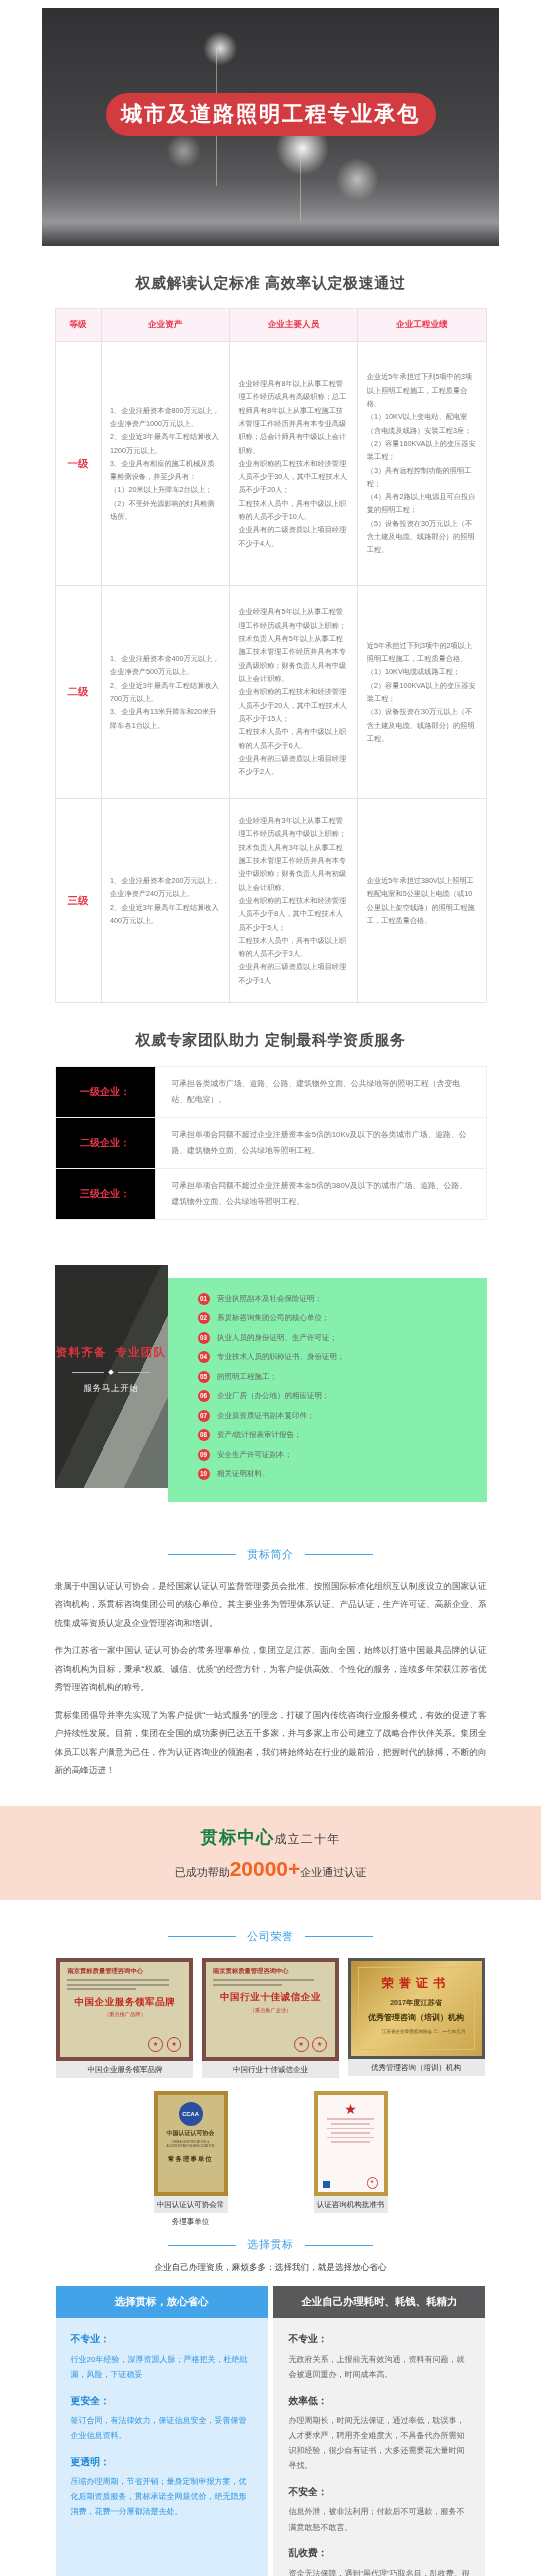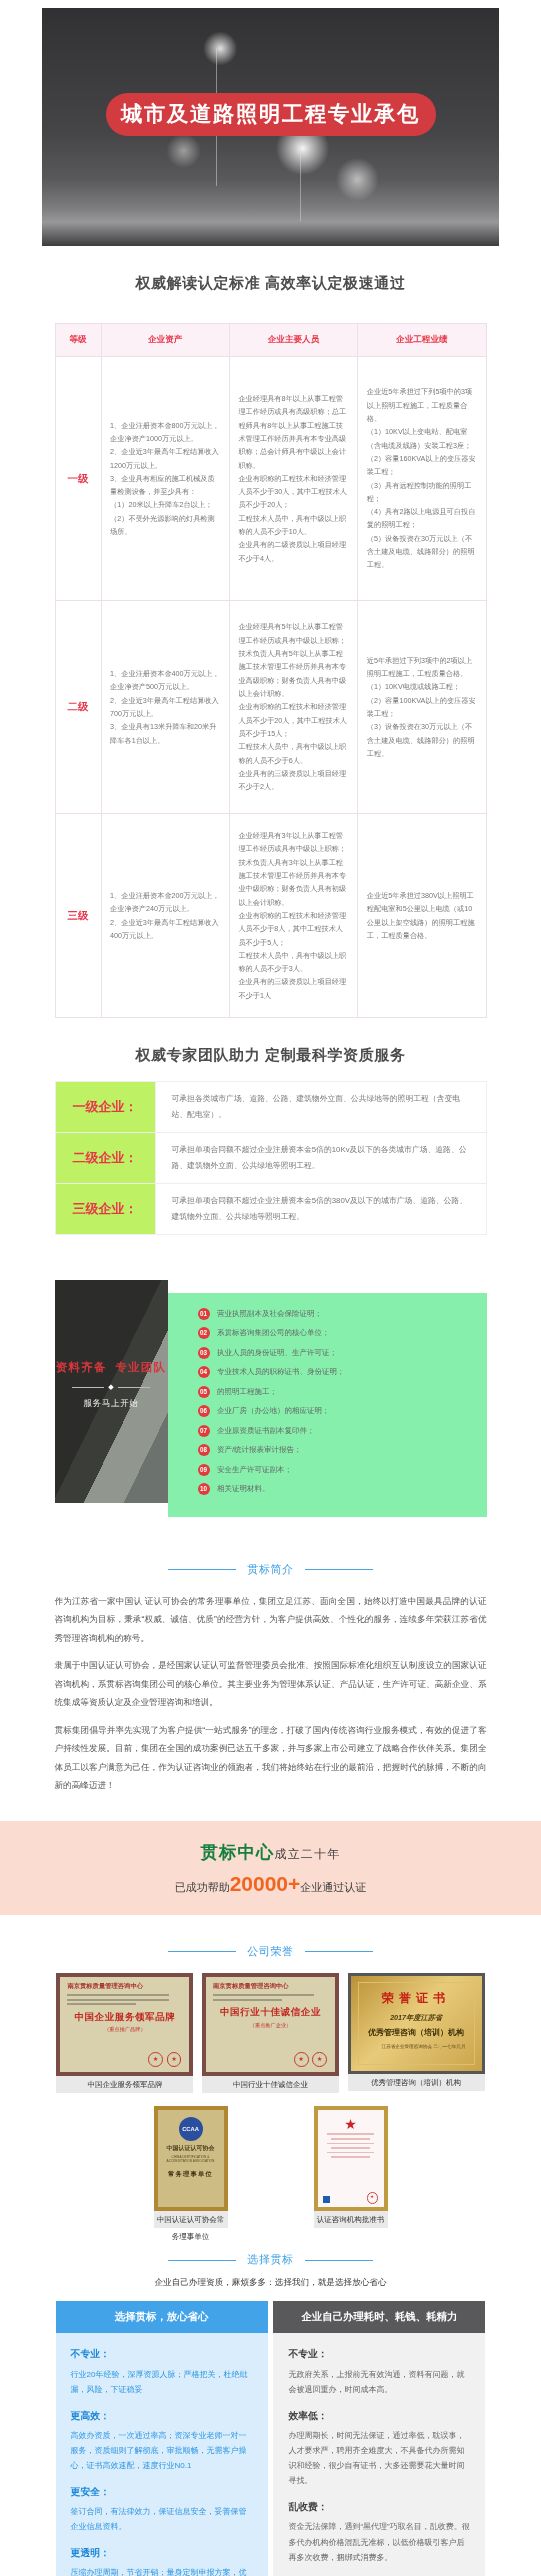--- a/index.html
+++ b/index.html
@@ -18,32 +18,32 @@
   .hero .pole{position:absolute;top:40px;left:38%;width:1.2px;height:138px;background:rgba(220,220,220,.5);}
   .hero .pole2{position:absolute;top:138px;left:56.5%;width:1.2px;height:75px;background:rgba(220,220,220,.45);}
   .hero-banner{position:absolute;top:85px;left:50%;transform:translateX(-50%);
     width:330px;height:43px;border-radius:22px;background:#d23b40;
     color:#fff;font-size:21.3px;font-weight:bold;letter-spacing:1.7px;text-align:center;line-height:43px;}
 
   
   .big-title{margin-top:28px;text-align:center;font-size:15px;font-weight:bold;color:#4d4d4d;letter-spacing:0.6px;}
 
   
-  table.std{width:432px;margin:30px auto 0;border-collapse:collapse;table-layout:fixed;}
+  table.std{width:432px;margin:15px auto 0;border-collapse:collapse;table-layout:fixed;}
   table.std th,table.std td{border:0.6px solid #ecdfe8;}
   table.std th{background:#fcf1f6;color:#e8374a;font-size:8.6px;font-weight:bold;height:30px;}
   table.std col.c-level{width:46px;}
   td.level{color:#e8374a;font-size:10.4px;font-weight:bold;text-align:center;}
   td.cellbody{padding:15px 8.6px;font-size:7.2px;line-height:1.85;color:#777;vertical-align:middle;white-space:pre-line;text-align:left;}
   tr.r1 td{height:213px;} tr.r2 td{height:182px;} tr.r3 td{height:159px;}
 
   
   table.scope{width:432px;margin:16px auto 0;border-collapse:collapse;table-layout:fixed;}
   table.scope td{border:0.6px solid #eee;}
-  td.scope-label{width:97px;background:#bef264;color:#e8374a;font-size:13px;font-weight:bold;text-align:center;height:48px;}
+  td.scope-label{width:97px;background:#000000;color:#e8374a;font-size:10px;font-weight:bold;text-align:center;height:48px;}
   td.scope-desc{padding:8px 16px;font-size:7.8px;line-height:2.05;color:#777;}
 
   
   .materials{display:flex;margin-top:45px;width:432px;margin-left:auto;margin-right:auto;}
   .mat-photo{position:relative;width:113px;height:223px;flex:none;
     background:linear-gradient(116deg,#2c2c2a 0%,#2c2c2a 48%,#3a3d38 48%,#3a3d38 62%,#91968f 62%,#91968f 80%,#6c726d 80%);}
   .mat-photo-inner{position:absolute;top:80px;left:0;right:0;text-align:center;}
   .mat-title{color:#d6373c;font-size:11.5px;font-weight:bold;letter-spacing:1.2px;}
   .mat-div{display:flex;align-items:center;justify-content:center;margin:8px 0 7px;}
   .mat-div .l{width:32px;height:0.6px;background:#bbb;}
@@ -78,21 +78,21 @@
   .cert-head{color:#a8342e;font-size:6.3px;font-weight:bold;text-align:left;}
   .cert-bars .bar{height:1.7px;background:#a09a80;margin-top:2.9px;width:88%;}
   .cert-bars .bar.short{width:60%;}
   .cert-big{color:#c02a22;font-size:9.5px;font-weight:bold;text-align:center;margin-top:5.8px;letter-spacing:0.6px;}
   .cert-sub{color:#c02a22;font-size:5.2px;text-align:center;margin-top:2.3px;}
   .seal{position:absolute;bottom:4.6px;width:12.7px;height:12.7px;border:0.6px solid #c2372e;border-radius:50%;color:#c2372e;font-size:6.3px;line-height:12px;text-align:center;}
   .seal.s1{right:26.5px;} .seal.s2{right:8px;}
   .cert-frame.gold{border:3.5px solid #565656;background:linear-gradient(135deg,#bb9136 0%,#e8cb7a 45%,#c9a34a 100%);padding:5.8px 7px;height:83px;}
   .gold-inner{border:0.6px solid #dec06c;height:100%;box-sizing:border-box;padding:7px 4.6px 0;position:relative;}
   .gold-title{color:#c42015;font-size:12px;font-weight:bold;text-align:center;letter-spacing:5.2px;}
-  .gold-l2{color:#4f3d12;font-size:7.2px;font-weight:bold;text-align:center;margin-top:5.8px;font-style:italic;}
+  .gold-l2{color:#4f3d12;font-size:7.2px;font-weight:bold;text-align:center;margin-top:5.8px;}
   .gold-l3{color:#3f3009;font-size:8px;font-weight:bold;text-align:center;margin-top:4.6px;}
   .gold-foot{color:#5a451a;font-size:4.6px;text-align:right;margin-top:5.8px;padding-right:3.5px;}
   .cap{background:#e9e9e9;height:17.3px;line-height:17.3px;text-align:center;font-size:7.5px;color:#333;}
   .cert-row2{display:flex;justify-content:center;gap:86px;margin-top:12.7px;}
   .pcert{width:74px;}
   .p-frame{height:86px;border:4.6px solid #b08831;background:#cdbd85;text-align:center;padding:5.8px 3.5px;position:relative;}
   .ccaa{width:24px;height:24px;margin:1.2px auto 3.5px;border-radius:50%;background:#2b4f9e;color:#fff;font-size:5.8px;font-weight:bold;line-height:24px;}
   .p-t1{color:#4a3a20;font-size:6px;font-weight:bold;}
   .p-t2{color:#5a4a2a;font-size:3.2px;margin-top:1.7px;}
   .p-t3{color:#3f3012;font-size:6.3px;font-weight:bold;margin-top:7px;letter-spacing:1.2px;}
@@ -265,22 +265,22 @@
         </div>
     </div>
   </div>
 
   <div class="sec-head">
     <span class="hline"></span>
       <span class="txt">贯标简介</span>
       <span class="hline"></span>
   </div>
   <div class="intro">
+    <p>隶属于中国认证认可协会，是经国家认证认可监督管理委员会批准、按照国际标准化组织互认制度设立的国家认证咨询机构，系贯标咨询集团公司的核心单位。其主要业务为管理体系认证、产品认证，生产许可证、高新企业、系统集成等资质认定及企业管理咨询和培训。</p>
     <p>作为江苏省一家中国认 证认可协会的常务理事单位，集团立足江苏、面向全国，始终以打造中国最具品牌的认证咨询机构为目标，秉承“权威、诚信、优质”的经营方针，为客户提供高效、个性化的服务，连续多年荣获江苏省优秀管理咨询机构的称号。</p>
-    <p>隶属于中国认证认可协会，是经国家认证认可监督管理委员会批准、按照国际标准化组织互认制度设立的国家认证咨询机构，系贯标咨询集团公司的核心单位。其主要业务为管理体系认证、产品认证，生产许可证、高新企业、系统集成等资质认定及企业管理咨询和培训。</p>
     <p>贯标集团倡导并率先实现了为客户提供“一站式服务”的理念，打破了国内传统咨询行业服务模式，有效的促进了客户持续性发展。目前，集团在全国的成功案例已达五千多家，并与多家上市公司建立了战略合作伙伴关系。集团全体员工以客户满意为己任，作为认证咨询业的领跑者，我们将始终站在行业的最前沿，把握时代的脉搏，不断的向新的高峰迈进！</p>
   </div>
 
   <div class="stats">
     <div class="l1">
       <span class="brand">贯标中心</span><span class="rest">成立二十年</span>
     </div>
     <div class="l2">
       <span class="t">已成功帮助</span><span class="num">20000+</span><span class="t">企业通过认证</span>
     </div>
@@ -369,24 +369,20 @@
   <div class="cmp-sub">企业自己办理资质，麻烦多多：选择我们，就是选择放心省心</div>
   <div class="cmp">
     <div class="cmp-col good">
       <div class="cmp-head">选择贯标，放心省心</div>
       <div class="cmp-body">
         <div class="cmp-item">
           <div class="cmp-label">不专业：</div>
           <div class="cmp-text">行业20年经验，深厚资源人脉；严格把关，杜绝纰漏，风险，下证稳妥</div>
         </div>
         <div class="cmp-item">
-          <div class="cmp-label">更高效：</div>
-          <div class="cmp-text">高效办资质，一次通过率高；资深专业老师一对一服务，资质细则了解彻底，审批顺畅，无需客户操心，证书高效速配，速度行业N0.1</div>
-        </div>
-        <div class="cmp-item">
           <div class="cmp-label">更安全：</div>
           <div class="cmp-text">签订合同，有法律效力，保证信息安全，妥善保管企业信息资料。</div>
         </div>
         <div class="cmp-item">
           <div class="cmp-label">更透明：</div>
           <div class="cmp-text">压缩办理周期，节省开销；量身定制申报方案，优化后期资质服务，贯标承诺全网最优价，绝无隐形消费，花费一分厘都清楚去处。</div>
         </div>
       </div>
     </div>
     <div class="cmp-col bad">
@@ -394,20 +390,24 @@
       <div class="cmp-body">
         <div class="cmp-item">
           <div class="cmp-label">不专业：</div>
           <div class="cmp-text">无政府关系，上报前无有效沟通，资料有问题，就会被退回重办，时间成本高。</div>
         </div>
         <div class="cmp-item">
           <div class="cmp-label">效率低：</div>
           <div class="cmp-text">办理周期长，时间无法保证，通过率低，耽误事，人才要求严，聘用齐全难度大，不具备代办所需知识和经验，很少自有证书，大多还需要花大量时间寻找。</div>
         </div>
         <div class="cmp-item">
+          <div class="cmp-label">不安全：</div>
+          <div class="cmp-text">信息外泄，被非法利用；付款后不可退款，服务不满意敢怒不敢言。</div>
+        </div>
+        <div class="cmp-item">
           <div class="cmp-label">乱收费：</div>
           <div class="cmp-text">资金无法保障，遇到“黑代理”巧取名目，乱收费。很多代办机构价格混乱无准标，以低价格吸引客户后再多次收费，捆绑式消费多。</div>
         </div>
       </div>
     </div>
   </div>
 
 </div>
 
 

